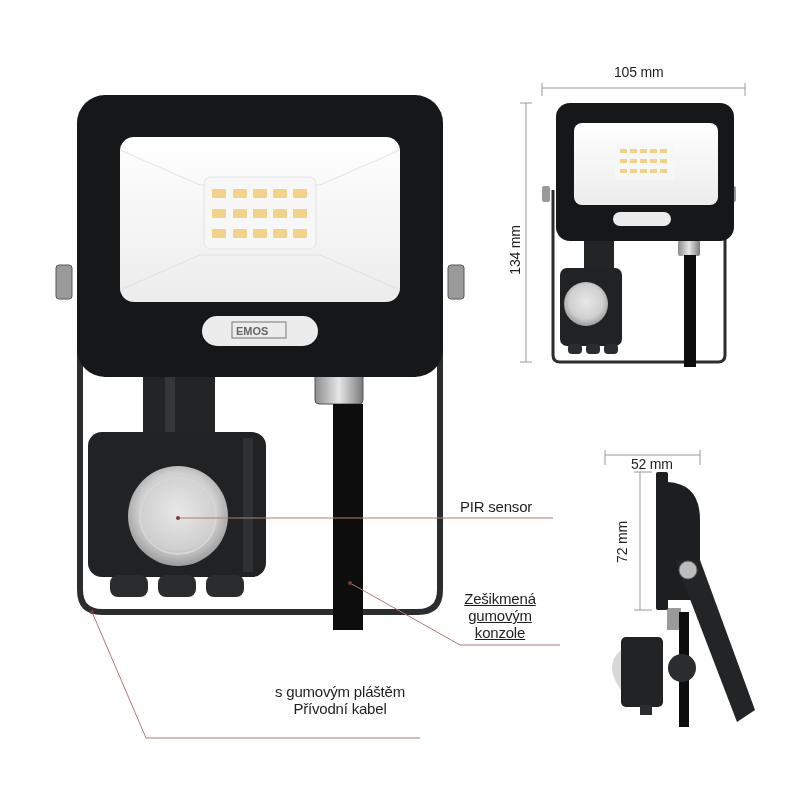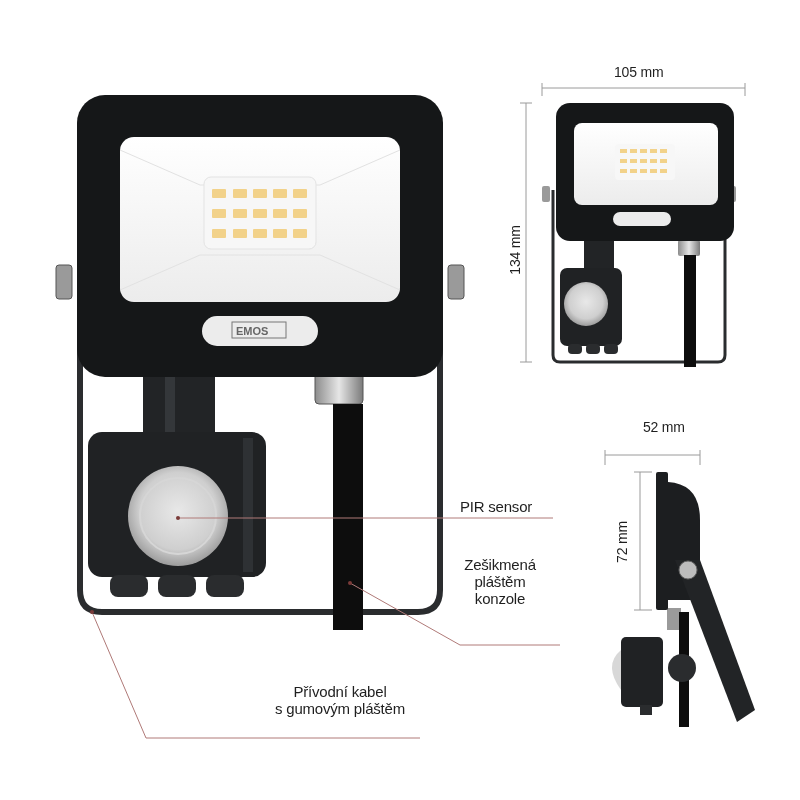--- a/index.html
+++ b/index.html
@@ -157,29 +157,29 @@
       <line x1="700" y1="450" x2="700" y2="465"></line>
       <line x1="640" y1="472" x2="640" y2="610"></line>
       <line x1="634" y1="472" x2="652" y2="472"></line>
       <line x1="634" y1="610" x2="652" y2="610"></line>
     </g>
   </g>
 </svg>
 
 <div class="label dim" style="left:614px; top:64px; font-size:14px;">105 mm</div>
 <div class="label dim dim-v" style="left:480px; top:242px; width:70px; text-align:center; font-size:14px;">134 mm</div>
-<div class="label dim" style="left:631px; top:419px; font-size:14px;margin-left:12px;">52 mm</div>
+<div class="label dim" style="left:631px; top:456px; font-size:14px;">52 mm</div>
 <div class="label dim dim-v" style="left:592px; top:534px; width:60px; text-align:center; font-size:14px;">72 mm</div>
 
 <div class="label callout" style="left:440px; top:498px; width:112px;">
   <span class="line-row">PIR sensor</span>
 </div>
 
-<div class="label callout" style="left:440px; top:556px; width:120px;">
+<div class="label callout" style="left:440px; top:590px; width:120px;text-decoration:underline;">
   <span class="line-row">Zešikmená</span>
-  <span class="line-row">pláštěm</span>
+  <span class="line-row">gumovým</span>
   <span class="line-row">konzole</span>
 </div>
 
 <div class="label callout" style="left:260px; top:683px; width:160px;">
+  <span class="line-row">s gumovým pláštěm</span>
   <span class="line-row">Přívodní kabel</span>
-  <span class="line-row">s gumovým pláštěm</span>
 </div>
 
 </body></html>

